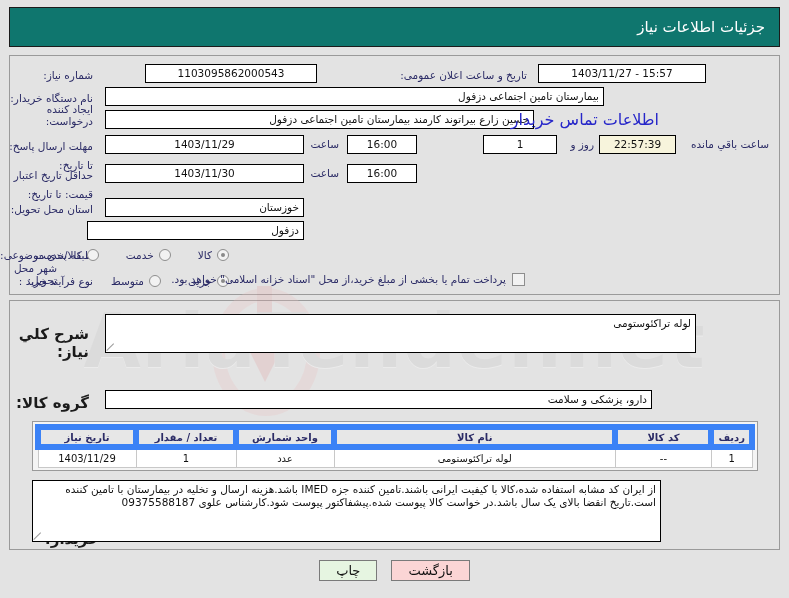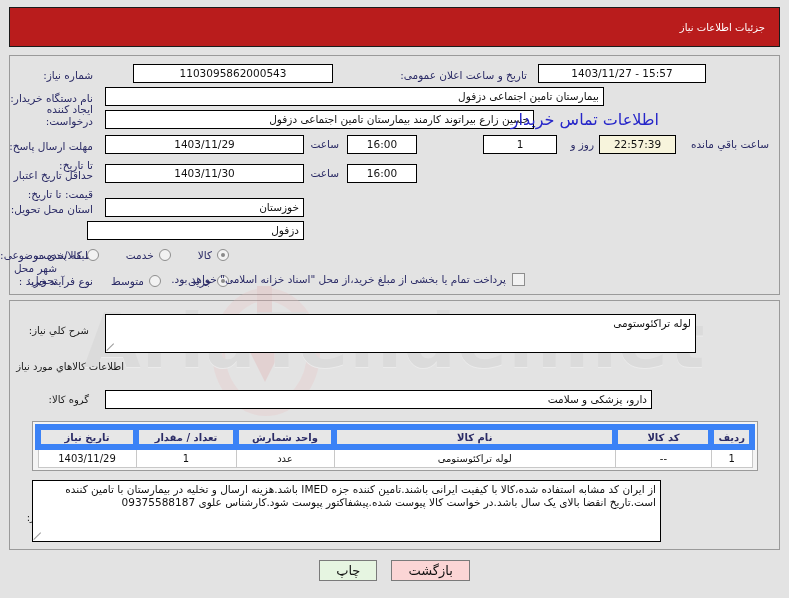--- a/index.html
+++ b/index.html
@@ -60,24 +60,24 @@
     left: 257px; top: 18px;
     width: 15px; height: 64px;
     background: #e0a9ab;
   }
 
   
   .title-bar {
     position: absolute;
     left: 9px; top: 7px;
     width: 771px; height: 40px;
-    background: #b91c1c;
+    background: #0f766e;
     border: 1px solid #1b1b1b;
     color: #ffffff;
-    font-size: 10px;
+    font-size: 15px;
     display: flex;
     align-items: center;
     justify-content: flex-start;
     padding-right: 14px;
     z-index: 2;
   }
 
   
   .panel {
     position: absolute;
@@ -185,22 +185,22 @@
     position: absolute;
     left: 0; bottom: 0;
     width: 10px; height: 1px;
     background: #9a9a9a;
     transform: rotate(-45deg);
     transform-origin: left bottom;
   }
 
   .section-head {
     position: absolute;
-    font-size: 10px;
-    font-weight: normal;
+    font-size: 15px;
+    font-weight: bold;
     color: #1b1b1b;
     z-index: 6;
   }
 
   
   .tbl-wrap {
     position: absolute;
     left: 32px; top: 421px;
     width: 726px;
     border: 1px solid #9a9a9a;
@@ -264,21 +264,21 @@
 
   <div class="title-bar">
     <span>جزئیات اطلاعات نیاز</span>
   </div>
 
   <div class="panel" id="panel-top"></div>
 
   <div class="row" style="right:696px; top:66px;">
     <span class="lbl">شماره نیاز:</span>
   </div>
-  <div class="fld center" style="position:absolute; right:456px; top:64px; width:200px; z-index:6;">1103095862000543</div>
+  <div class="fld center" style="position:absolute; right:472px; top:64px; width:172px; z-index:6;">1103095862000543</div>
 
   <div class="row" style="right:262px; top:66px;">
     <span class="lbl">تاریخ و ساعت اعلان عمومی:</span>
   </div>
   <div class="fld center" style="position:absolute; right:83px; top:64px; width:168px; z-index:6;">15:57 - 1403/11/27</div>
 
   <div class="row" style="right:696px; top:89px;">
     <span class="lbl">نام دستگاه خریدار:</span>
   </div>
   <div class="fld" style="position:absolute; right:185px; top:87px; width:499px; z-index:6;">بیمارستان تامین اجتماعی دزفول</div>
@@ -354,21 +354,20 @@
   </div>
 
   <div class="panel" id="panel-mid"></div>
 
   <div class="section-head" style="right:700px; top:325px;">شرح کلي نیاز:</div>
   <div class="tarea" style="position:absolute; right:93px; top:314px; width:591px; height:39px; z-index:6;">
     <span>لوله تراکئوستومی</span>
     <span class="resize-grip"></span>
   </div>
 
-  <div class="section-head" style="right:665px; top:361px;">اطلاعات کالاهاي مورد نیاز</div>
 
   <div class="section-head" style="right:700px; top:394px;">گروه کالا:</div>
   <div class="fld" style="position:absolute; right:137px; top:390px; width:547px; z-index:6;">دارو، پزشکی و سلامت</div>
 
   <div class="tbl-wrap">
     <table class="grid">
       <thead>
         <tr>
           <th style="width:36px;">ردیف</th>
           <th style="width:96px;">کد کالا</th>

